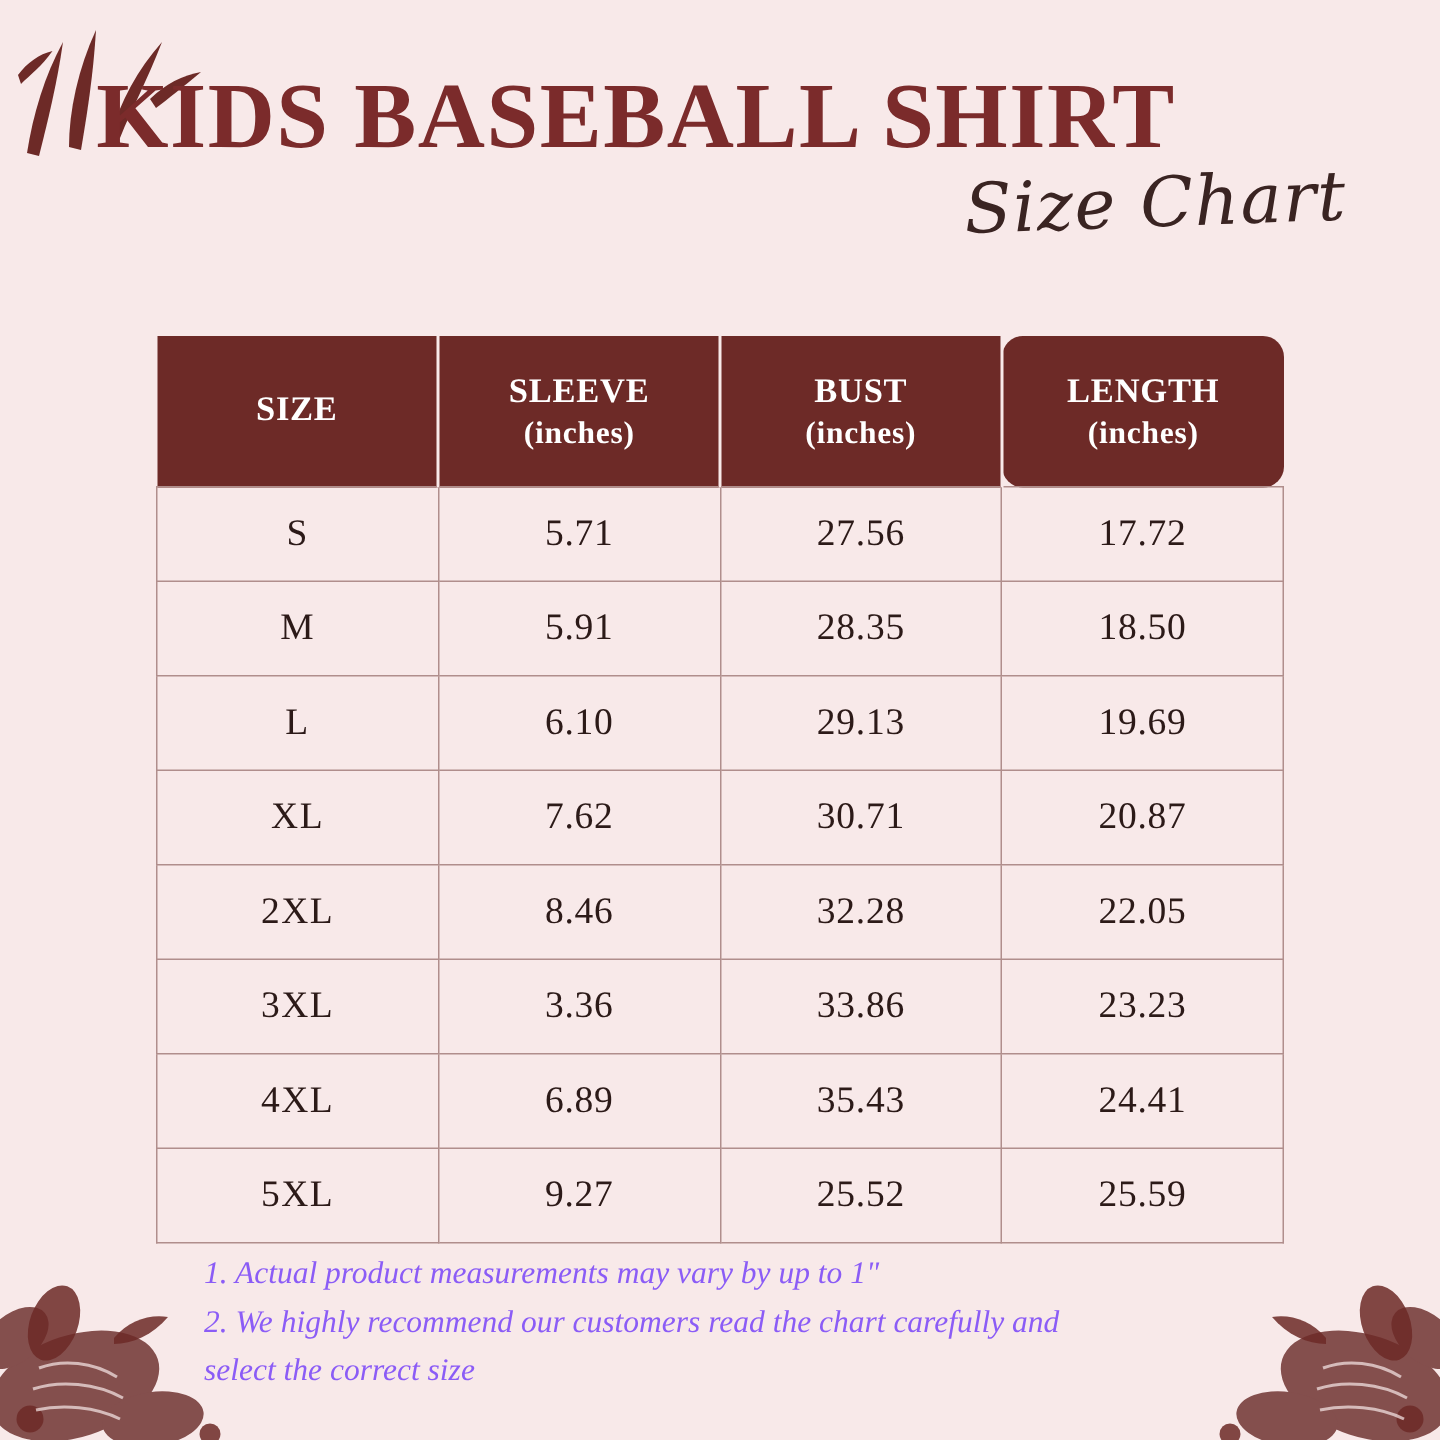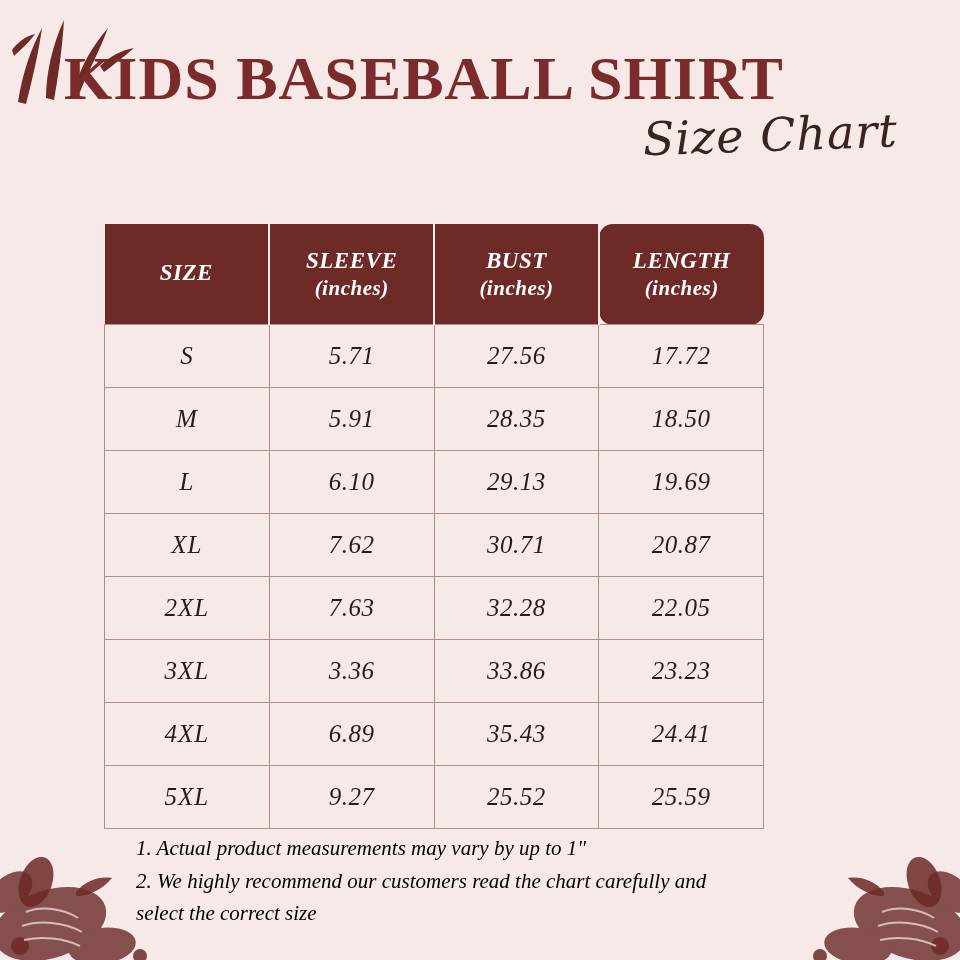--- a/index.html
+++ b/index.html
@@ -75,22 +75,21 @@
     color: #3a2422;
     letter-spacing: 1px;
     transform: rotate(-2deg);
   }
 
   
   .table-wrap {
     position: absolute;
     top: 224px;
     left: 104px;
-    width: 660px;
-    font-style: italic;
+    width: 752px;
   }
   table.size-chart {
     border-collapse: collapse;
     width: 100%;
     table-layout: fixed;
   }
   table.size-chart th {
     background: #6d2a27;
     color: #ffffff;
     font-family: "Liberation Serif", serif;
@@ -132,21 +131,21 @@
 
   
   .notes {
     position: absolute;
     top: 832px;
     left: 136px;
     width: 700px;
     font-family: "Liberation Serif", serif;
     font-style: italic;
     font-size: 21px;
-    color: #000000;
+    color: #8b5cf6;
     line-height: 1.55;
   }
   .notes .note-line {
     display: block;
   }
 </style>
 </head>
 <body>
 
 <div class="page">
@@ -244,21 +243,21 @@
           <td>19.69</td>
         </tr>
         <tr>
           <td class="size-cell">XL</td>
           <td>7.62</td>
           <td>30.71</td>
           <td>20.87</td>
         </tr>
         <tr>
           <td class="size-cell">2XL</td>
-          <td>7.63</td>
+          <td>8.46</td>
           <td>32.28</td>
           <td>22.05</td>
         </tr>
         <tr>
           <td class="size-cell">3XL</td>
           <td>3.36</td>
           <td>33.86</td>
           <td>23.23</td>
         </tr>
         <tr>

